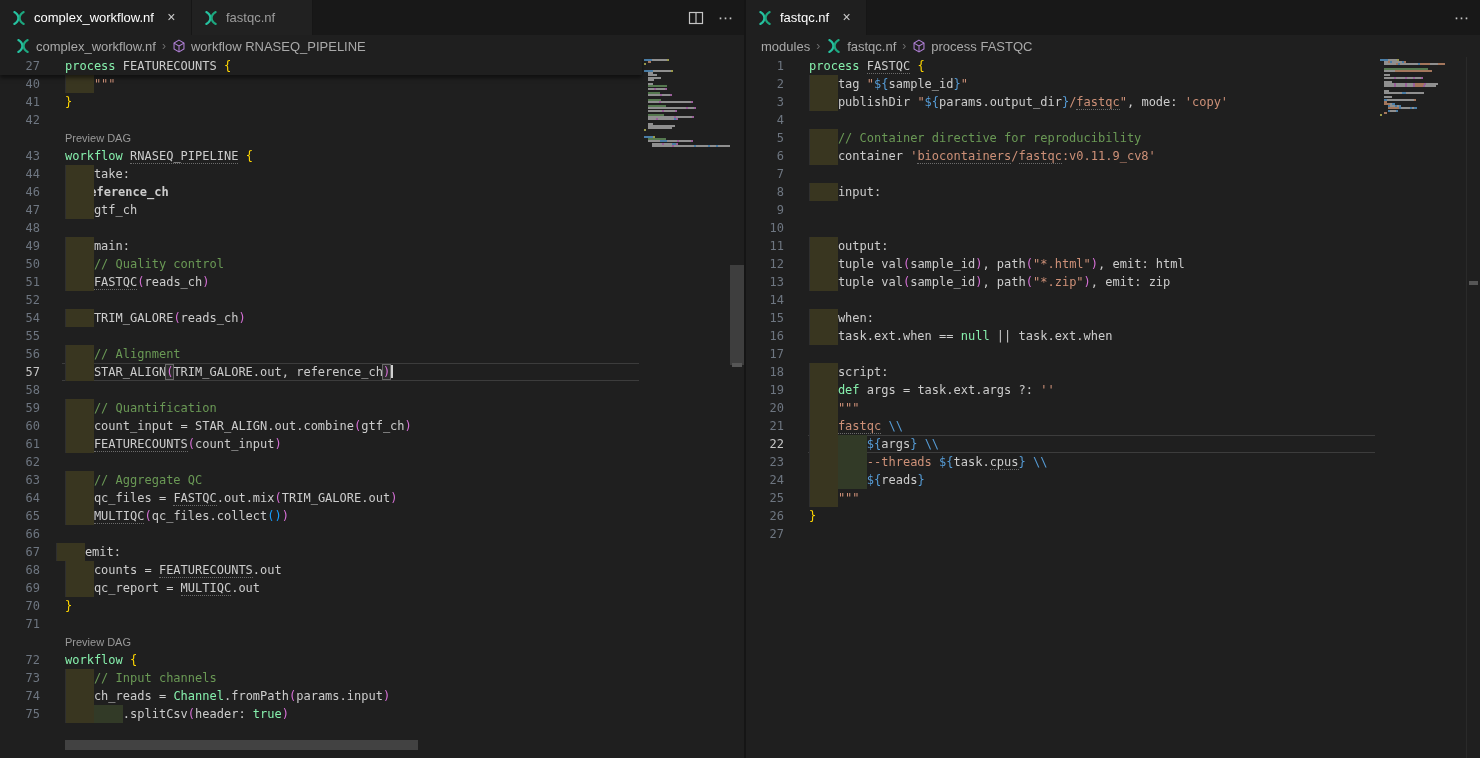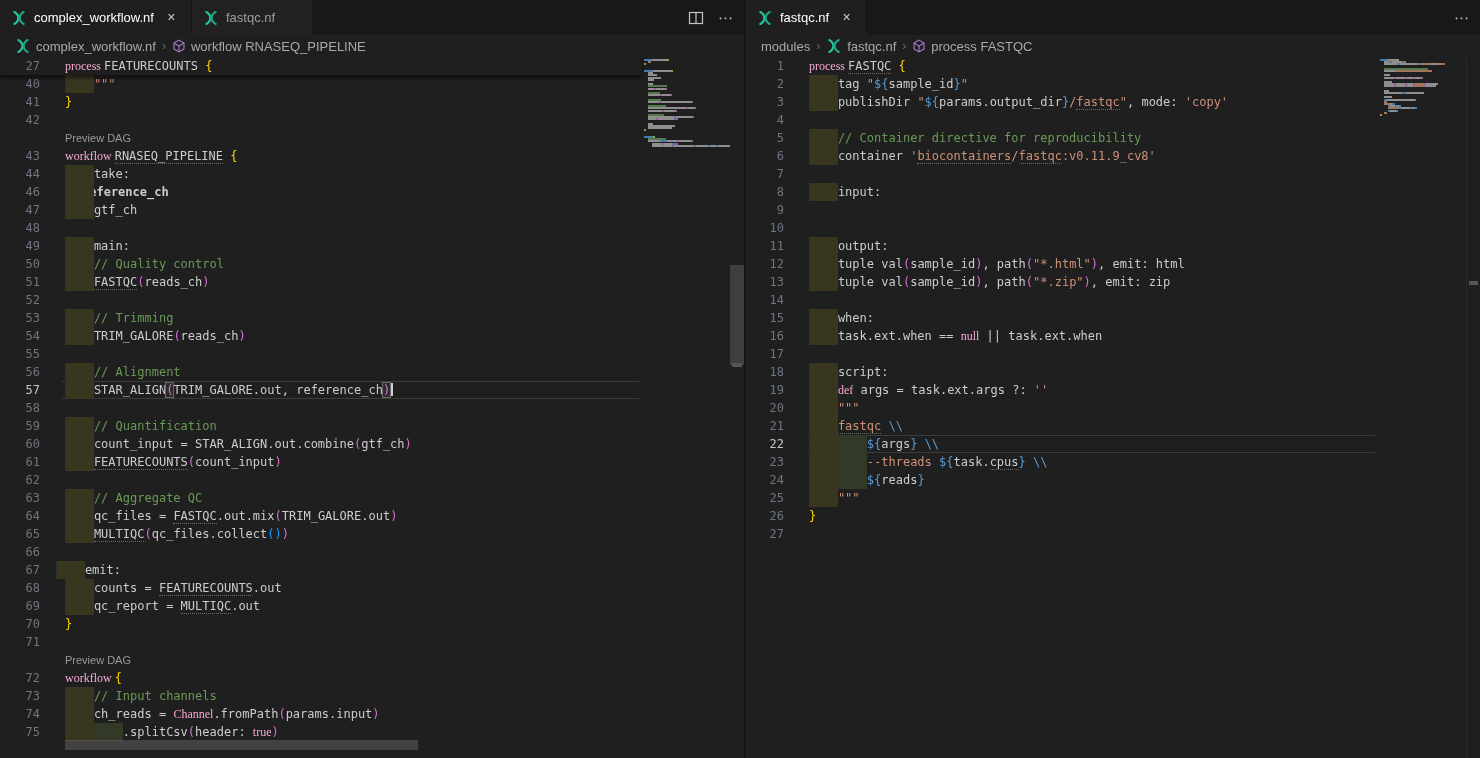--- a/index.html
+++ b/index.html
@@ -47,21 +47,21 @@
   .pane-right .ln { width:38px; }
   .ln.active { color:#c6c6c6; }
   .code { margin-left:25px; position:relative; }
   .ib { position:absolute; top:0; bottom:0; width:28.9px; }
   .ib1 { left:0;      background:#393620; border-left:1px solid #2f2f2f; }
   .ib2 { left:28.9px; background:#323a27; }
   .row.cur::before { content:''; position:absolute; left:62px; right:3px; top:0; bottom:0;
                      border-top:1px solid #3c3c3c; border-bottom:1px solid #3c3c3c;
                      pointer-events:none; }
 
-  .kw  { color:#f9a8d4;font-family:Liberation Serif, serif; }
+  .kw  { color:#86efac; }
   .txt { color:#cccccc; }
   .com { color:#6a9955; }
   .str { color:#ce9178; }
   .b1  { color:#ffd700; }
   .p2  { color:#d670d6; }
   .p3  { color:#179fff; }
   .esc { color:#569cd6; }
   .u   { border-bottom:1px dotted rgba(170,170,170,.55); }
   .m   { outline:1px solid #696969; background:rgba(90,90,90,.22); }
   .cursor { display:inline-block; width:2px; height:13px; background:#cfcfcf;
@@ -148,21 +148,20 @@
           <div class="row"><span class="ln"></span><span class="code" style="padding-left: 0px;"><span class="lens-text">Preview DAG</span></span></div>
           <div class="row"><span class="ln">43</span><span class="code" style="padding-left: 0px;"><span class="kw">workflow </span><span class="txt u">RNASEQ_PIPELINE</span><span class="txt"> </span><span class="b1">{</span></span></div>
           <div class="row"><span class="ln">44</span><span class="code" style="padding-left: 28.9px;"><span class="ib ib1"></span><span class="txt">take:</span></span></div>
           <div class="row"><span class="ln">46</span><span class="code" style="padding-left: 17px; font-weight: bold;"><span class="ib ib1"></span><span class="txt">reference_ch</span></span></div>
           <div class="row"><span class="ln">47</span><span class="code" style="padding-left: 28.9px;"><span class="ib ib1"></span><span class="txt">gtf_ch</span></span></div>
           <div class="row"><span class="ln">48</span><span class="code" style="padding-left: 0px;"></span></div>
           <div class="row"><span class="ln">49</span><span class="code" style="padding-left: 28.9px;"><span class="ib ib1"></span><span class="txt">main:</span></span></div>
           <div class="row"><span class="ln">50</span><span class="code" style="padding-left: 28.9px;"><span class="ib ib1"></span><span class="com">// Quality control</span></span></div>
           <div class="row"><span class="ln">51</span><span class="code" style="padding-left: 28.9px;"><span class="ib ib1"></span><span class="txt u">FASTQC</span><span class="p2">(</span><span class="txt">reads_ch</span><span class="p2">)</span></span></div>
           <div class="row"><span class="ln">52</span><span class="code" style="padding-left: 0px;"></span></div>
-          <div class="row"><span class="ln">53</span><span class="code" style="padding-left: 28.9px;"><span class="ib ib1"></span><span class="com">// Trimming</span></span></div>
           <div class="row"><span class="ln">54</span><span class="code" style="padding-left: 28.9px;"><span class="ib ib1"></span><span class="txt">TRIM_GALORE</span><span class="p2">(</span><span class="txt">reads_ch</span><span class="p2">)</span></span></div>
           <div class="row"><span class="ln">55</span><span class="code" style="padding-left: 0px;"></span></div>
           <div class="row"><span class="ln">56</span><span class="code" style="padding-left: 28.9px;"><span class="ib ib1"></span><span class="com">// Alignment</span></span></div>
           <div class="row cur"><span class="ln active">57</span><span class="code" style="padding-left: 28.9px;"><span class="ib ib1"></span><span class="txt">STAR_ALIGN</span><span class="p2 m">(</span><span class="txt">TRIM_GALORE.out, reference_ch</span><span class="p2 m">)</span><span class="cursor"></span></span></div>
           <div class="row"><span class="ln">58</span><span class="code" style="padding-left: 0px;"></span></div>
           <div class="row"><span class="ln">59</span><span class="code" style="padding-left: 28.9px;"><span class="ib ib1"></span><span class="com">// Quantification</span></span></div>
           <div class="row"><span class="ln">60</span><span class="code" style="padding-left: 28.9px;"><span class="ib ib1"></span><span class="txt">count_input = STAR_ALIGN.out.combine</span><span class="p2">(</span><span class="txt">gtf_ch</span><span class="p2">)</span></span></div>
           <div class="row"><span class="ln">61</span><span class="code" style="padding-left: 28.9px;"><span class="ib ib1"></span><span class="txt u">FEATURECOUNTS</span><span class="p2">(</span><span class="txt">count_input</span><span class="p2">)</span></span></div>
           <div class="row"><span class="ln">62</span><span class="code" style="padding-left: 0px;"></span></div>
           <div class="row"><span class="ln">63</span><span class="code" style="padding-left: 28.9px;"><span class="ib ib1"></span><span class="com">// Aggregate QC</span></span></div>

